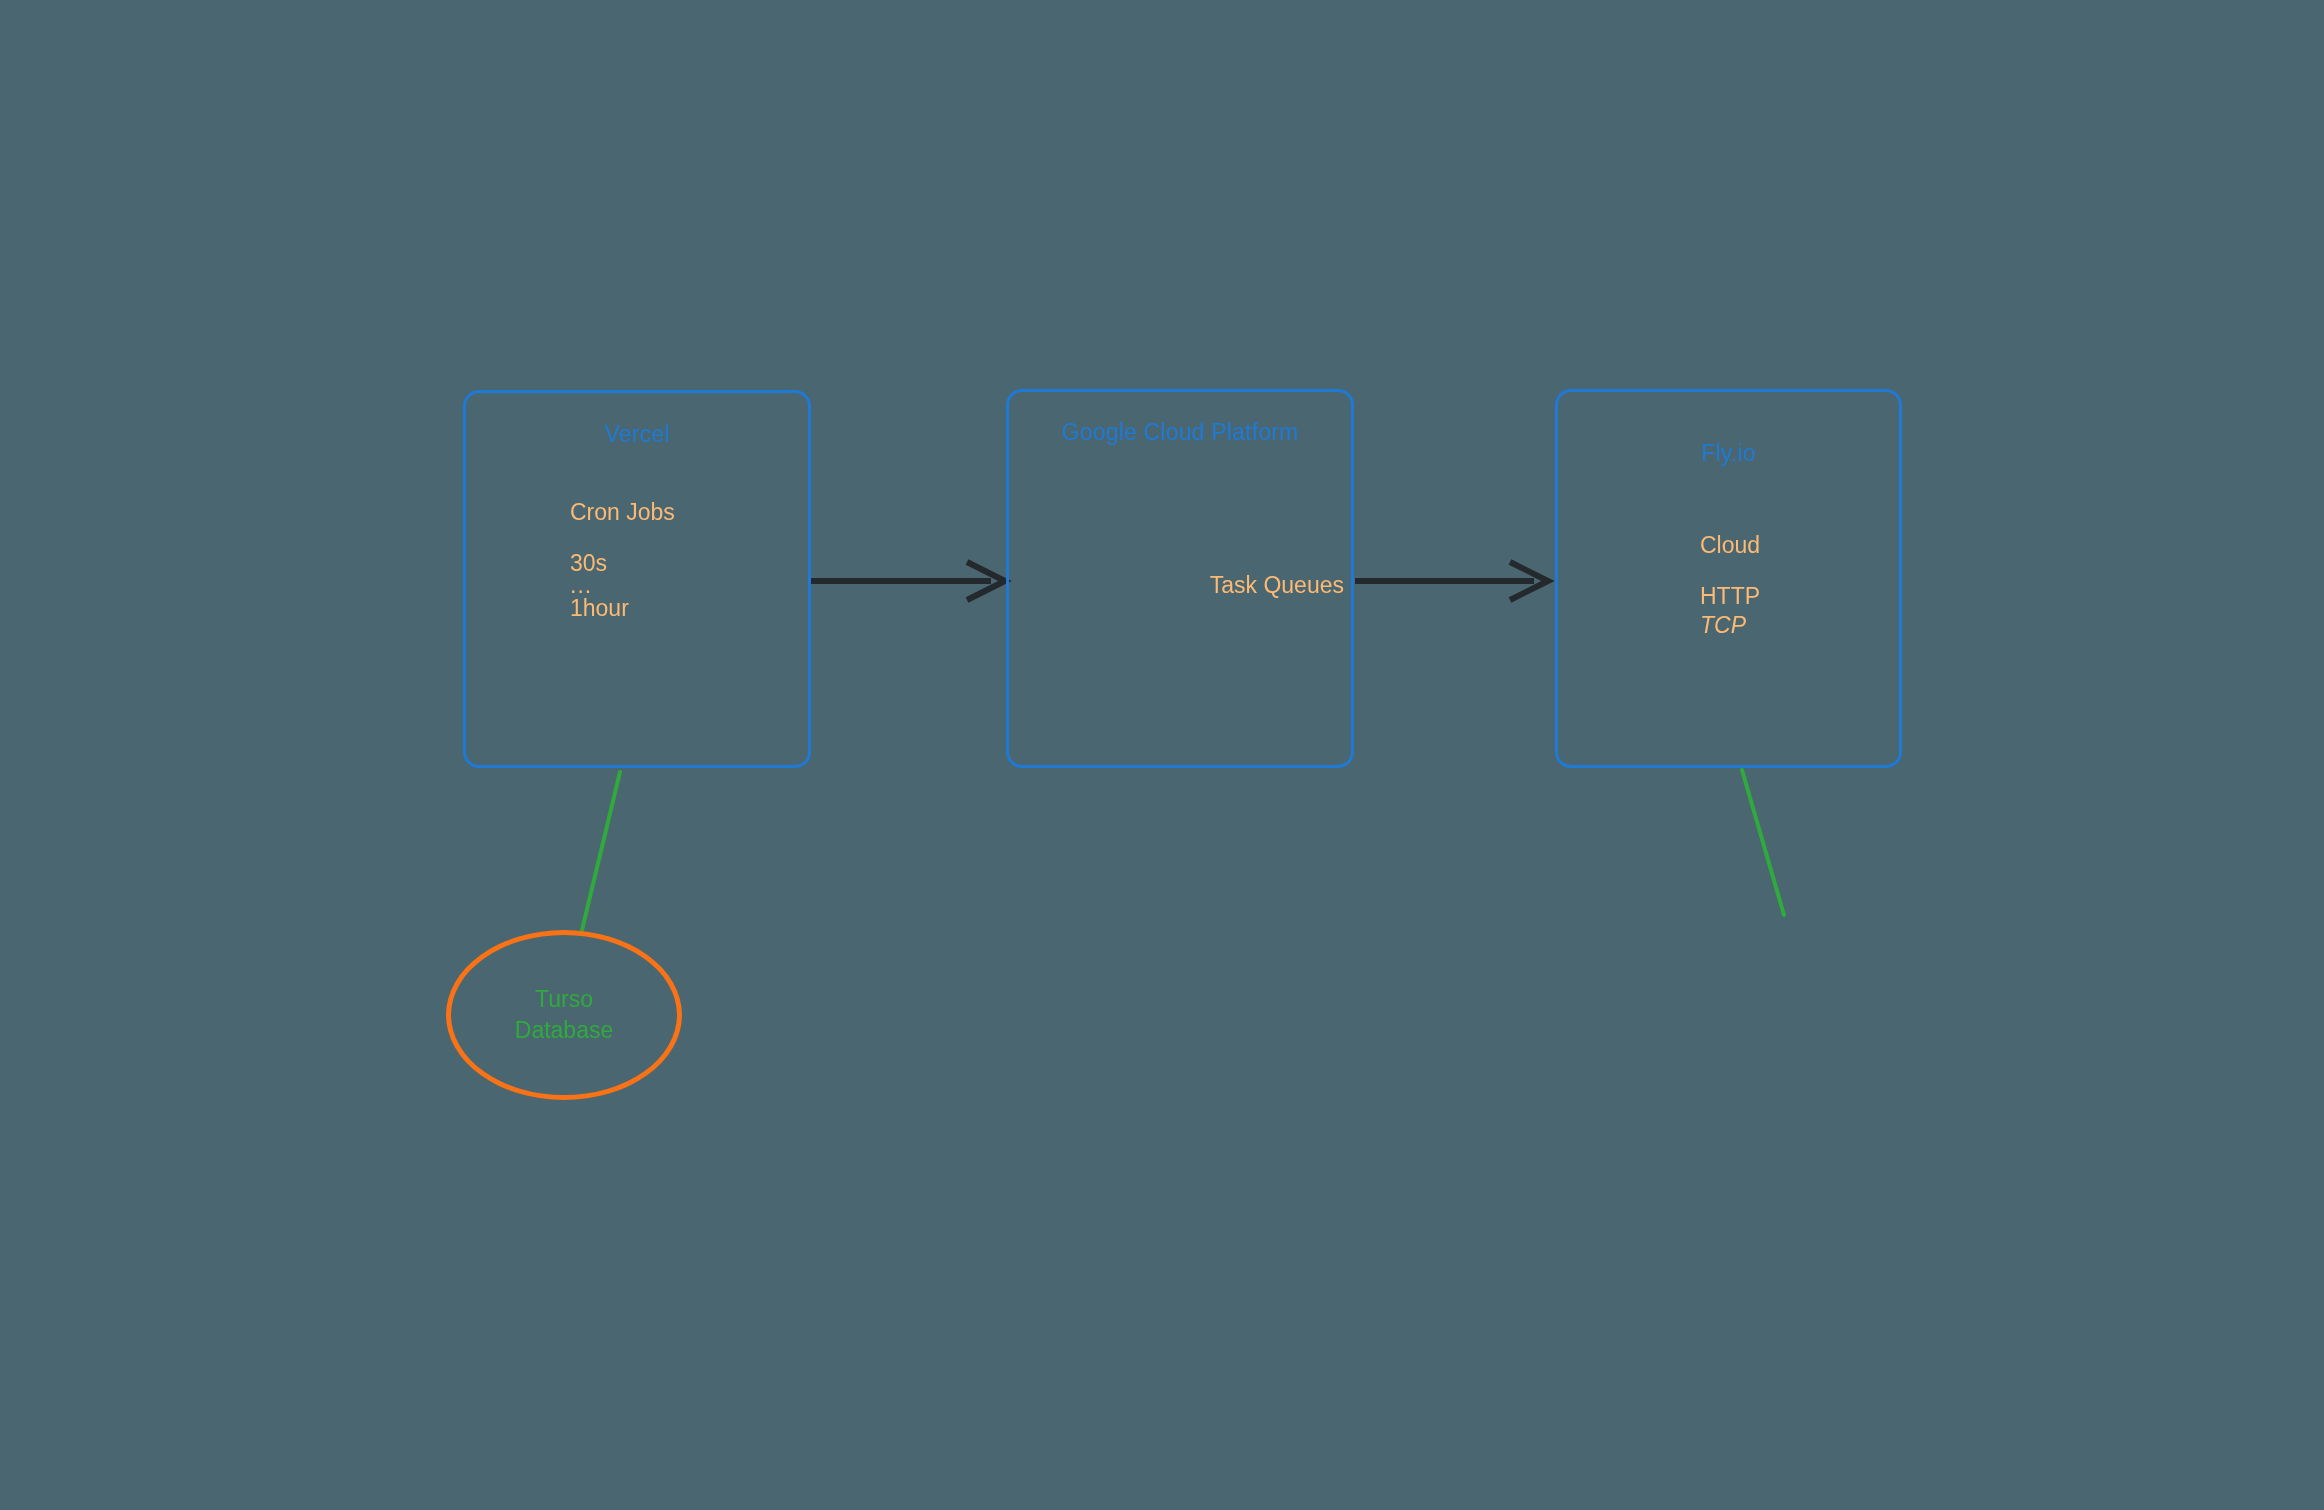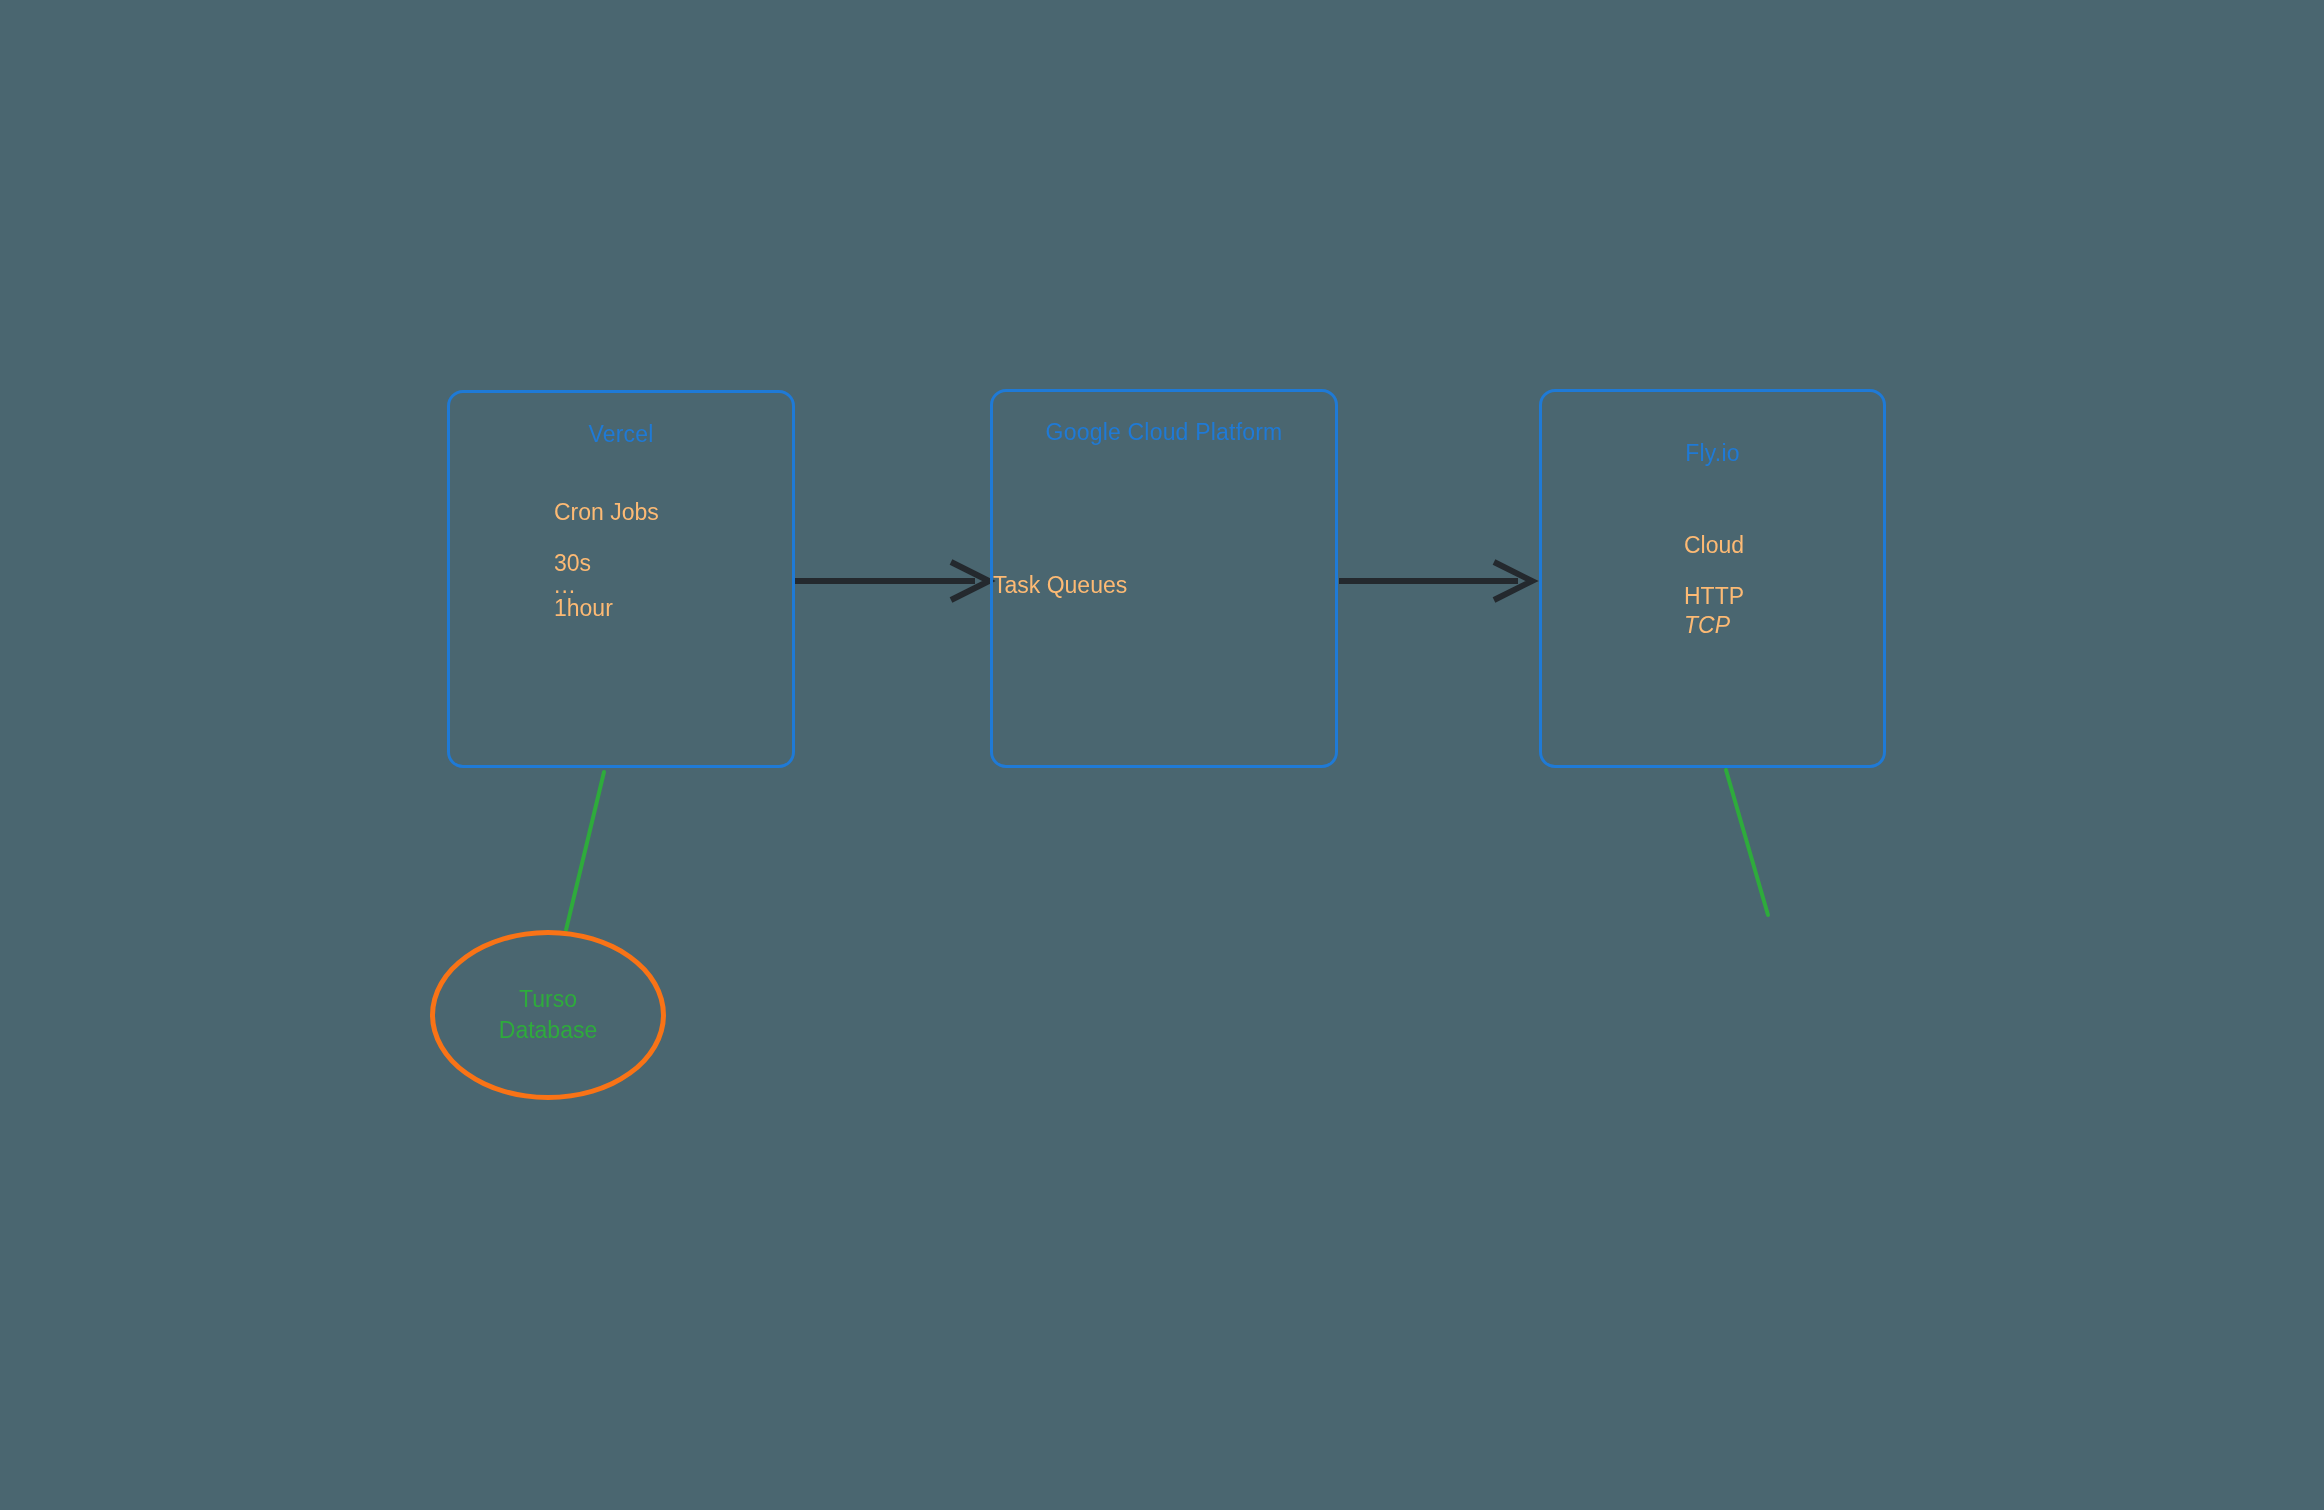--- a/index.html
+++ b/index.html
@@ -12,20 +12,21 @@
     width: 2324px;
     height: 1510px;
     overflow: hidden;
     font-family: "Liberation Sans", sans-serif;
   }
   #canvas {
     position: relative;
     width: 1884px;
     height: 1510px;
     background: #4a6670;
+    margin-left: 16px;
   }
   #edges {
     position: absolute;
     left: 0;
     top: 0;
     width: 2324px;
     height: 1510px;
     pointer-events: none;
   }
   .node-box {
@@ -117,21 +118,21 @@
       <span class="ln">Cron Jobs</span>
       <span class="gap"></span>
       <span class="ln">30s</span>
       <span class="dots">...</span>
       <span class="ln">1hour</span>
     </div>
   </div>
 
   <div class="node-box" style="left:990px; top:389px; width:348px; height:379px;">
     <div class="node-title" style="top:27px;">Google Cloud Platform</div>
-    <div class="node-lines" style="left:0; right:7px; top:182px; text-align:left;">
+    <div class="node-lines" style="left:0; right:7px; top:182px; text-align:right;">
       <span class="ln">Task Queues</span>
     </div>
   </div>
 
   <div class="node-box" style="left:1539px; top:389px; width:347px; height:379px;">
     <div class="node-title" style="top:48px;">Fly.io</div>
     <div class="node-lines" style="left:142px; top:142px;">
       <span class="ln">Cloud</span>
       <span class="gap"></span>
       <span class="ln">HTTP</span>

